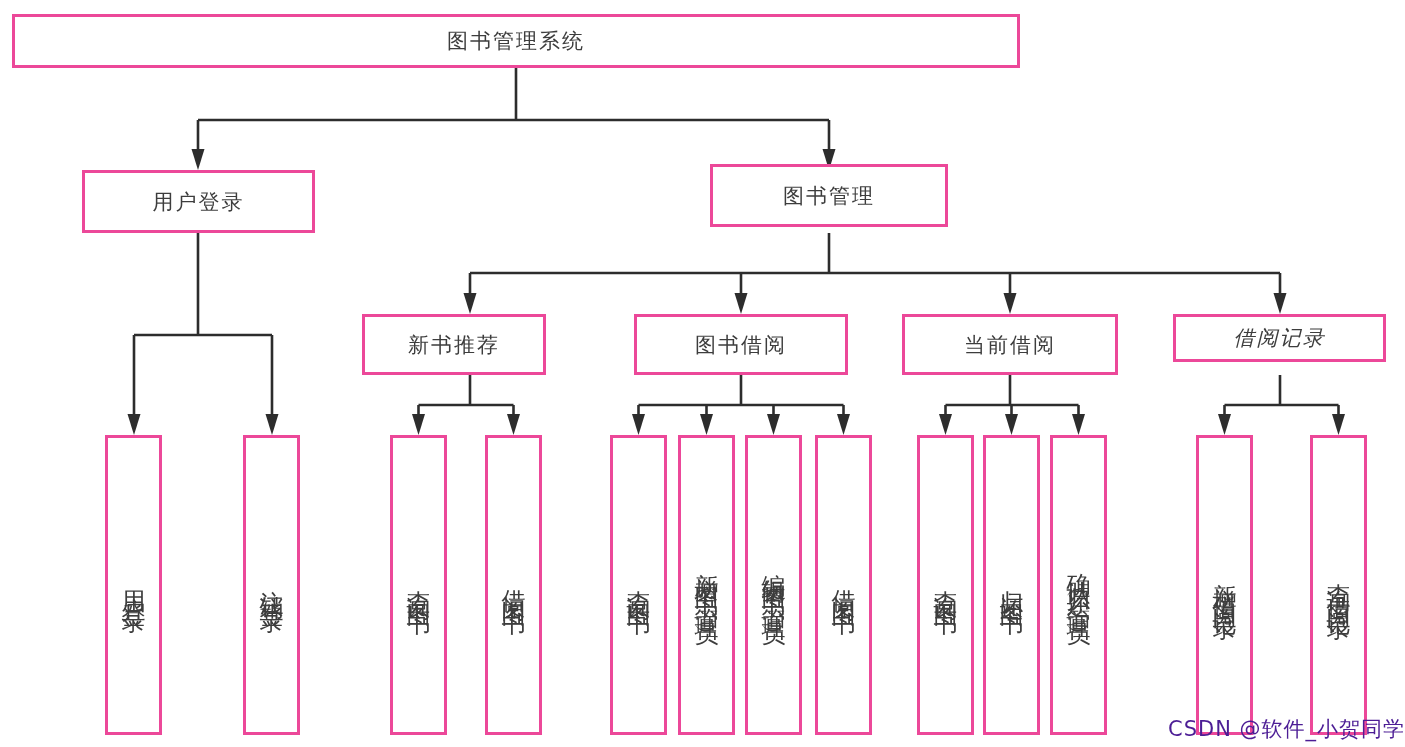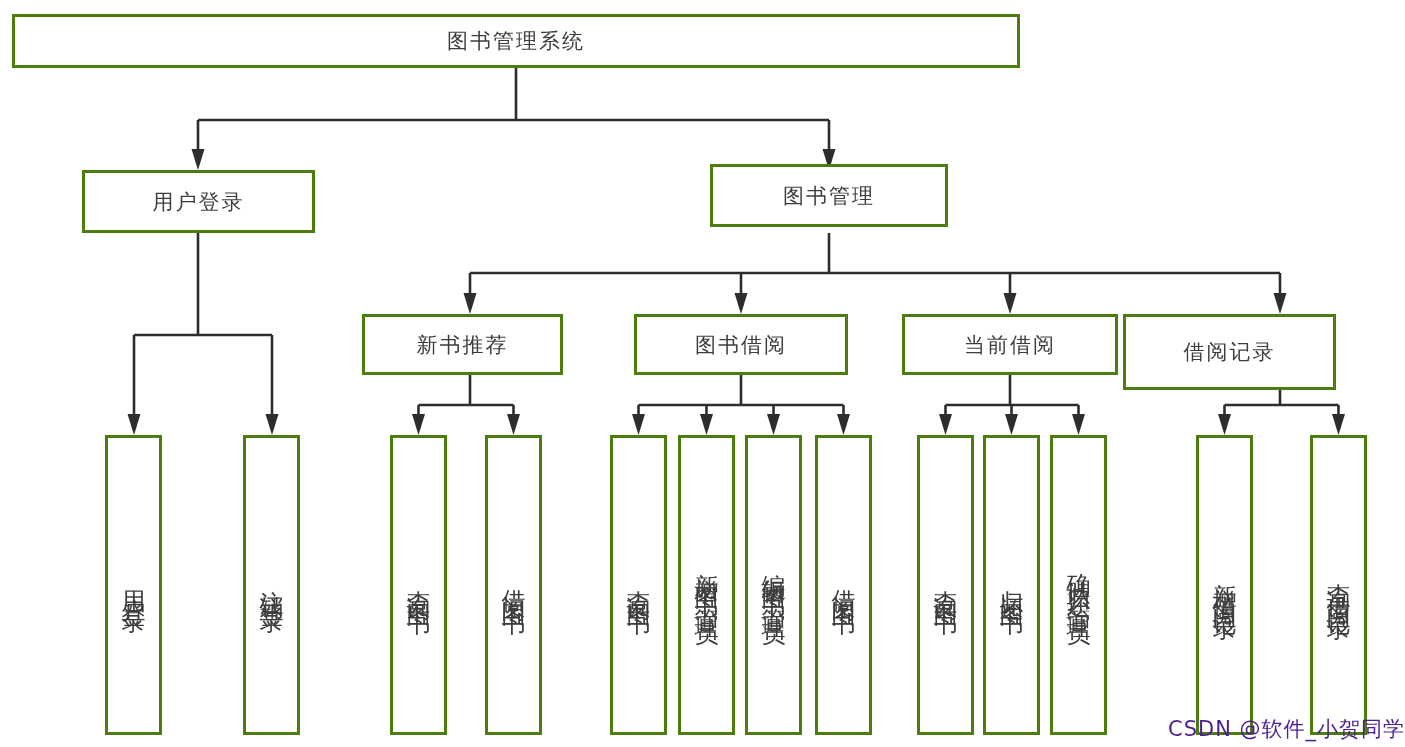--- a/index.html
+++ b/index.html
@@ -7,21 +7,21 @@
     position:relative;
     width:1405px;height:747px;
     background:#ffffff;
     font-family:"DejaVu Sans", sans-serif;
     overflow:hidden;
   }
   .connectors{position:absolute;left:0;top:0;z-index:1;}
   .node{
     position:absolute;
     box-sizing:border-box;
-    border:3px solid #4d7c0f;
+    border:3px solid #ec4899;
     background:#ffffff;
     display:flex;align-items:center;justify-content:center;
     color:#3d3d3d;
     z-index:2;
   }
   .h-node{font-size:21px;letter-spacing:2px;}
   .root-node{font-size:21px;letter-spacing:2px;}
   .v-node span{
     writing-mode:vertical-rl;
     text-orientation:mixed;
@@ -86,30 +86,30 @@
     <span>图书管理系统</span>
   </div>
 
   <div class="node h-node" style="left:82px;top:170px;width:233px;height:63px;">
     <span>用户登录</span>
   </div>
   <div class="node h-node" style="left:710px;top:164px;width:238px;height:63px;">
     <span>图书管理</span>
   </div>
 
-  <div class="node h-node" style="left:362px;top:314px;width:201px;height:61px;">
+  <div class="node h-node" style="left:362px;top:314px;width:184px;height:61px;">
     <span>新书推荐</span>
   </div>
   <div class="node h-node" style="left:902px;top:314px;width:216px;height:61px;">
     <span>当前借阅</span>
   </div>
   <div class="node h-node" style="left:634px;top:314px;width:214px;height:61px;">
     <span>图书借阅</span>
   </div>
-  <div class="node h-node" style="left:1123px;top:314px;width:213px;height:76px;">
+  <div class="node h-node" style="left:1173px;top:314px;width:213px;height:48px;font-style:italic;">
     <span>借阅记录</span>
   </div>
 
   <div class="node v-node" style="left:105px;top:435px;width:57px;height:300px;">
     <span>用户登录</span>
   </div>
   <div class="node v-node" style="left:243px;top:435px;width:57px;height:300px;">
     <span>注销登录</span>
   </div>
   <div class="node v-node" style="left:390px;top:435px;width:57px;height:300px;">

